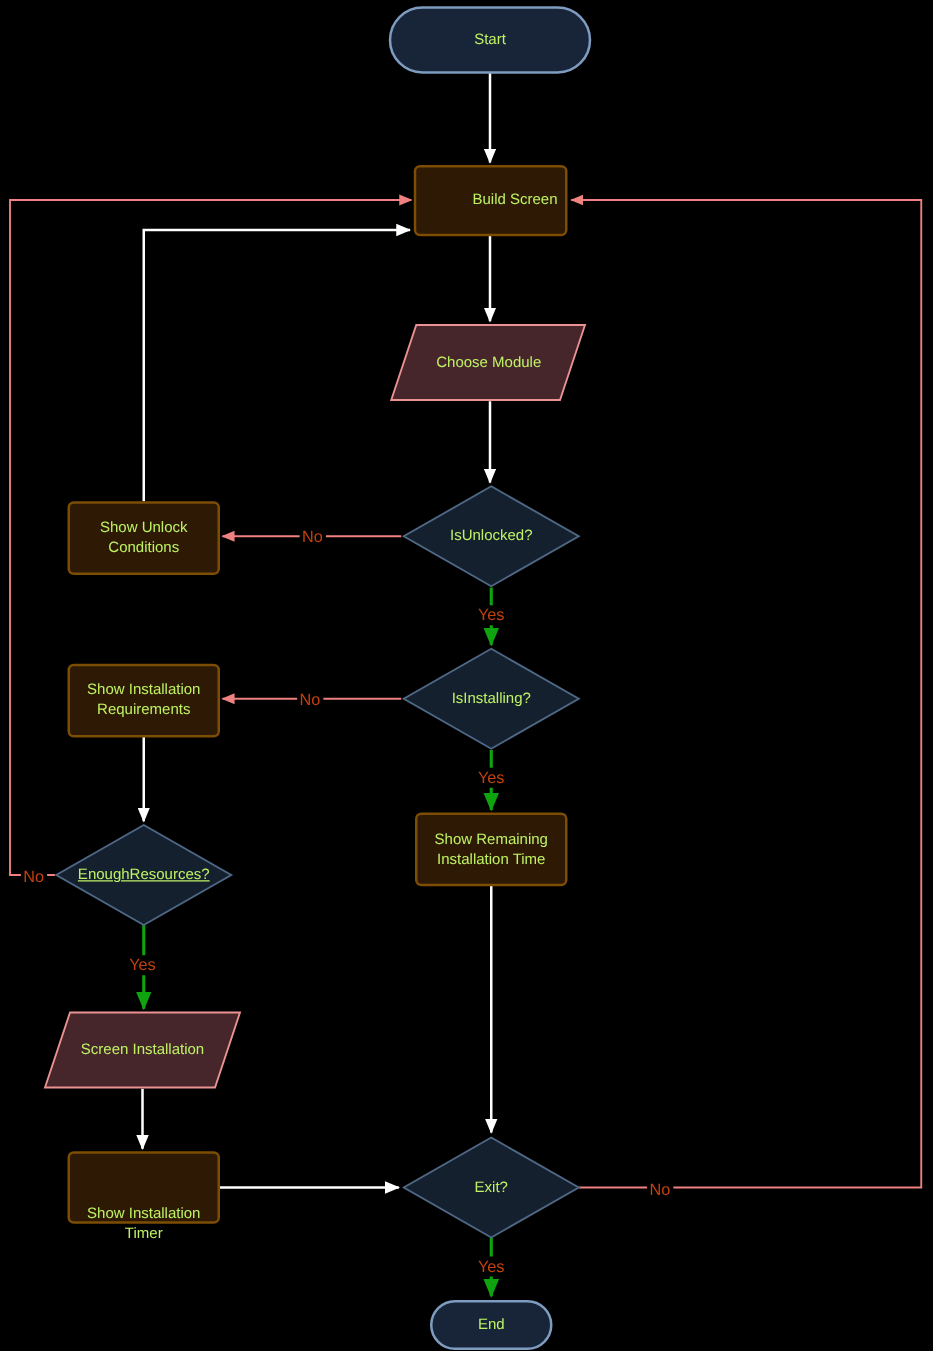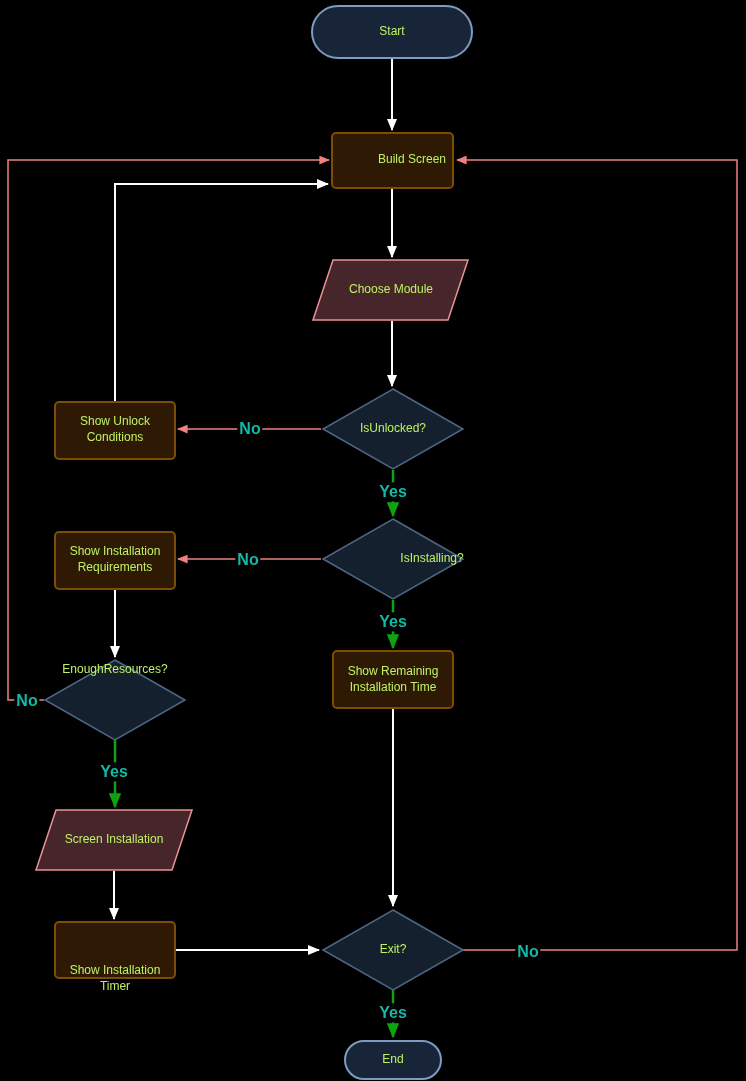--- a/index.html
+++ b/index.html
@@ -17,23 +17,22 @@
   .edge-w{stroke:#ffffff;stroke-width:2;fill:none;}
   .edge-g{stroke:#0fa30f;stroke-width:2.5;fill:none;}
   .edge-p{stroke:#ef8181;stroke-width:1.5;fill:none;}
   
   .node-label{
     position:absolute;transform:translate(-50%,-50%);
     color:#bef264;font-size:12px;line-height:1.3;text-align:center;
   }
   .edge-label{
     position:absolute;transform:translate(-50%,-50%);
-    color:#14b8a6;font-size:16px;background:#000;padding:0 2px;
+    color:#c2410c;font-size:13px;background:#000;padding:0 2px;
     line-height:1.2;
-    font-weight:bold;
   }
 </style>
 </head>
 <body>
 
 <div class="canvas">
 
   <svg width="746" height="1081" viewBox="0 0 746 1081">
     <defs>
       <marker id="arw-w" viewBox="0 0 12 10" refX="11" refY="5" markerWidth="6" markerHeight="5" orient="auto">
@@ -81,24 +80,24 @@
       <polygon class="decision" points="393,910 463,950 393,990 323,950"></polygon>
       <rect class="stadium" x="345" y="1041" width="96" height="38" rx="19"></rect>
     </g>
   </svg>
 
   <div class="node-label" style="left:392px;top:32px;">Start</div>
   <div class="node-label" style="left:412px;top:160px;">Build Screen</div>
   <div class="node-label" style="left:391px;top:290px;">Choose Module</div>
   <div class="node-label" style="left:393px;top:429px;">IsUnlocked?</div>
   <div class="node-label" style="left:115px;top:430px;width:112px;">Show Unlock Conditions</div>
-  <div class="node-label" style="left:393px;top:559px;margin-left:39px;">IsInstalling?</div>
+  <div class="node-label" style="left:393px;top:559px;">IsInstalling?</div>
   <div class="node-label" style="left:115px;top:560px;width:116px;text-align:center;">Show Installation Requirements</div>
   <div class="node-label" style="left:393px;top:680px;width:116px;">Show Remaining Installation Time</div>
-  <div class="node-label" style="left:115px;top:670px;">EnoughResources?</div>
+  <div class="node-label" style="left:115px;top:700px;text-decoration:underline;">EnoughResources?</div>
   <div class="node-label" style="left:114px;top:840px;">Screen Installation</div>
   <div class="node-label" style="left:115px;top:950px;width:112px;margin-top:29px;">Show Installation Timer</div>
   <div class="node-label" style="left:393px;top:950px;">Exit?</div>
   <div class="node-label" style="left:393px;top:1060px;">End</div>
 
   <div class="edge-label" style="left:250px;top:429px;">No</div>
   <div class="edge-label" style="left:393px;top:492px;">Yes</div>
   <div class="edge-label" style="left:248px;top:560px;">No</div>
   <div class="edge-label" style="left:393px;top:622px;">Yes</div>
   <div class="edge-label" style="left:27px;top:701px;">No</div>

